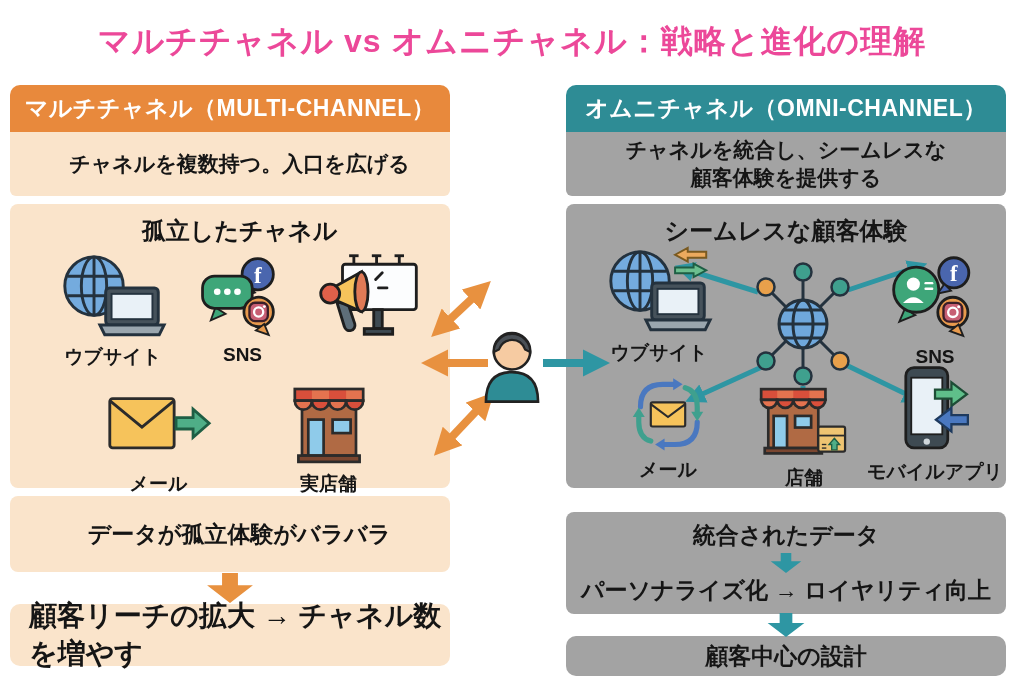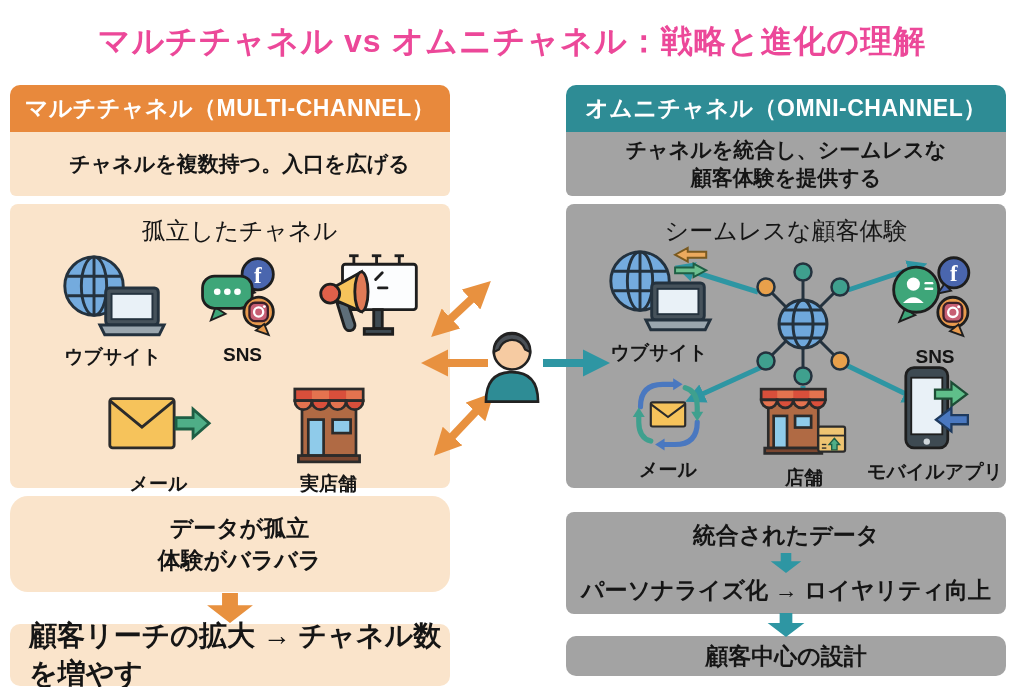--- a/index.html
+++ b/index.html
@@ -13,28 +13,28 @@
   .panel-header{height:47px;border-radius:10px 10px 0 0;display:flex;align-items:center;justify-content:center;
                 color:#fff;font-size:23px;font-weight:700;letter-spacing:.5px;}
   .multi .panel-header{background:#E8893C;}
   .omni  .panel-header{background:#2E8C95;}
   .box{border-radius:8px;}
   .multi .box{background:#FAE4CB;padding-left:19px;}
   .omni  .box{background:#a3a3a3;}
   .subtitle-box{height:64px;border-radius:0 0 6px 6px;display:flex;flex-direction:column;
                 align-items:center;justify-content:center;font-size:21px;font-weight:700;line-height:1.32;}
   .channels-box{margin-top:8px;height:284px;position:relative;}
-  .section-title{text-align:center;font-size:24px;font-weight:400;padding-top:11px;}
+  .section-title{text-align:center;font-size:24px;font-weight:700;padding-top:11px;}
   .ch-row{display:flex;justify-content:space-evenly;margin-top:4px;}
   .ch-row.two{justify-content:center;gap:72px;margin-top:8px;}
   .ch-item{text-align:center;}
   .ch-item .icon{height:90px;display:flex;align-items:center;justify-content:center;}
   .ch-label{font-size:19px;font-weight:700;margin-top:3px;}
-  .problem-box{margin-top:8px;height:96px;display:flex;flex-direction:column;align-items:center;
-               justify-content:center;font-size:23px;font-weight:700;line-height:1.4;border-radius:18px;}
+  .problem-box{margin-top:8px;height:76px;display:flex;align-items:center;
+               justify-content:center;font-size:23px;font-weight:700;line-height:1.4;}
   .flow-arrow{height:32px;display:flex;align-items:center;justify-content:center;}
   .omni .flow-arrow{height:22px;}
   .conclusion-box{height:62px;border-radius:10px;display:flex;align-items:center;justify-content:center;
                   font-size:28px;font-weight:700;}
   .omni .conclusion-box{height:40px;font-size:23px;}
   .benefit-box{margin-top:24px;height:102px;display:flex;flex-direction:column;align-items:center;
                justify-content:center;font-size:23px;font-weight:700;line-height:1.25;}
   .ch-abs{position:absolute;text-align:center;z-index:2;}
   .ch-abs .ch-label{margin-top:0;}
   #hub-svg{position:absolute;left:0;top:0;z-index:1;}

